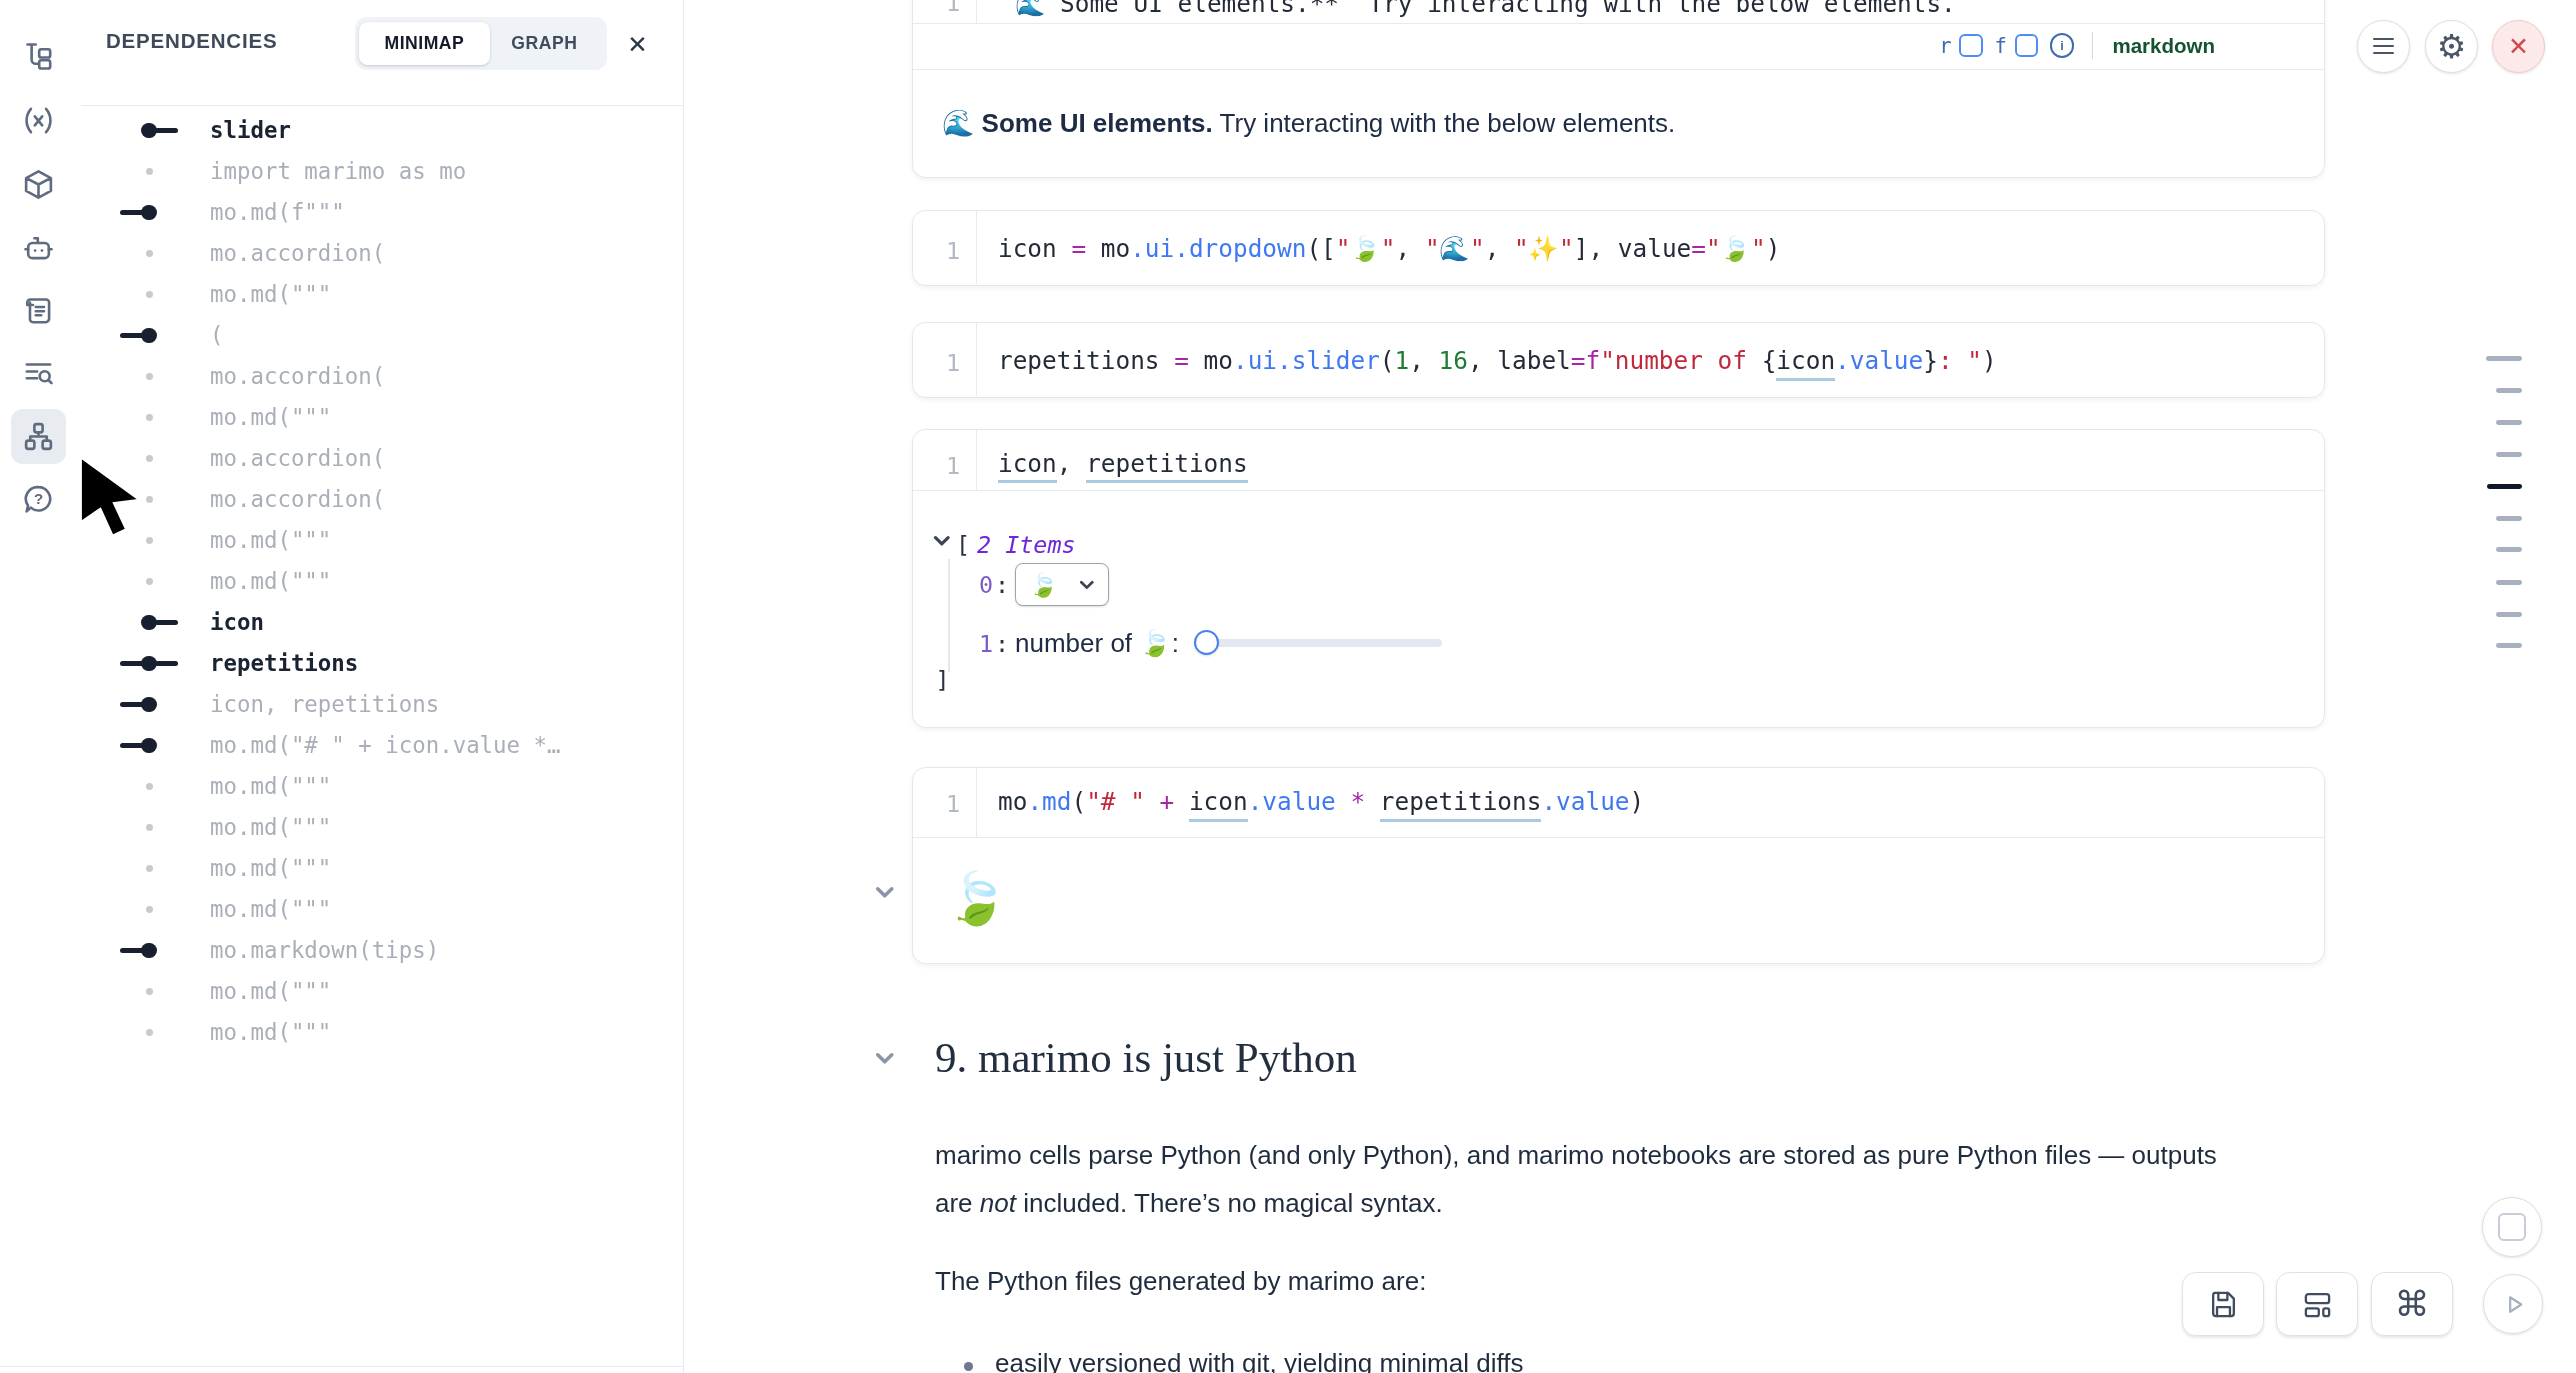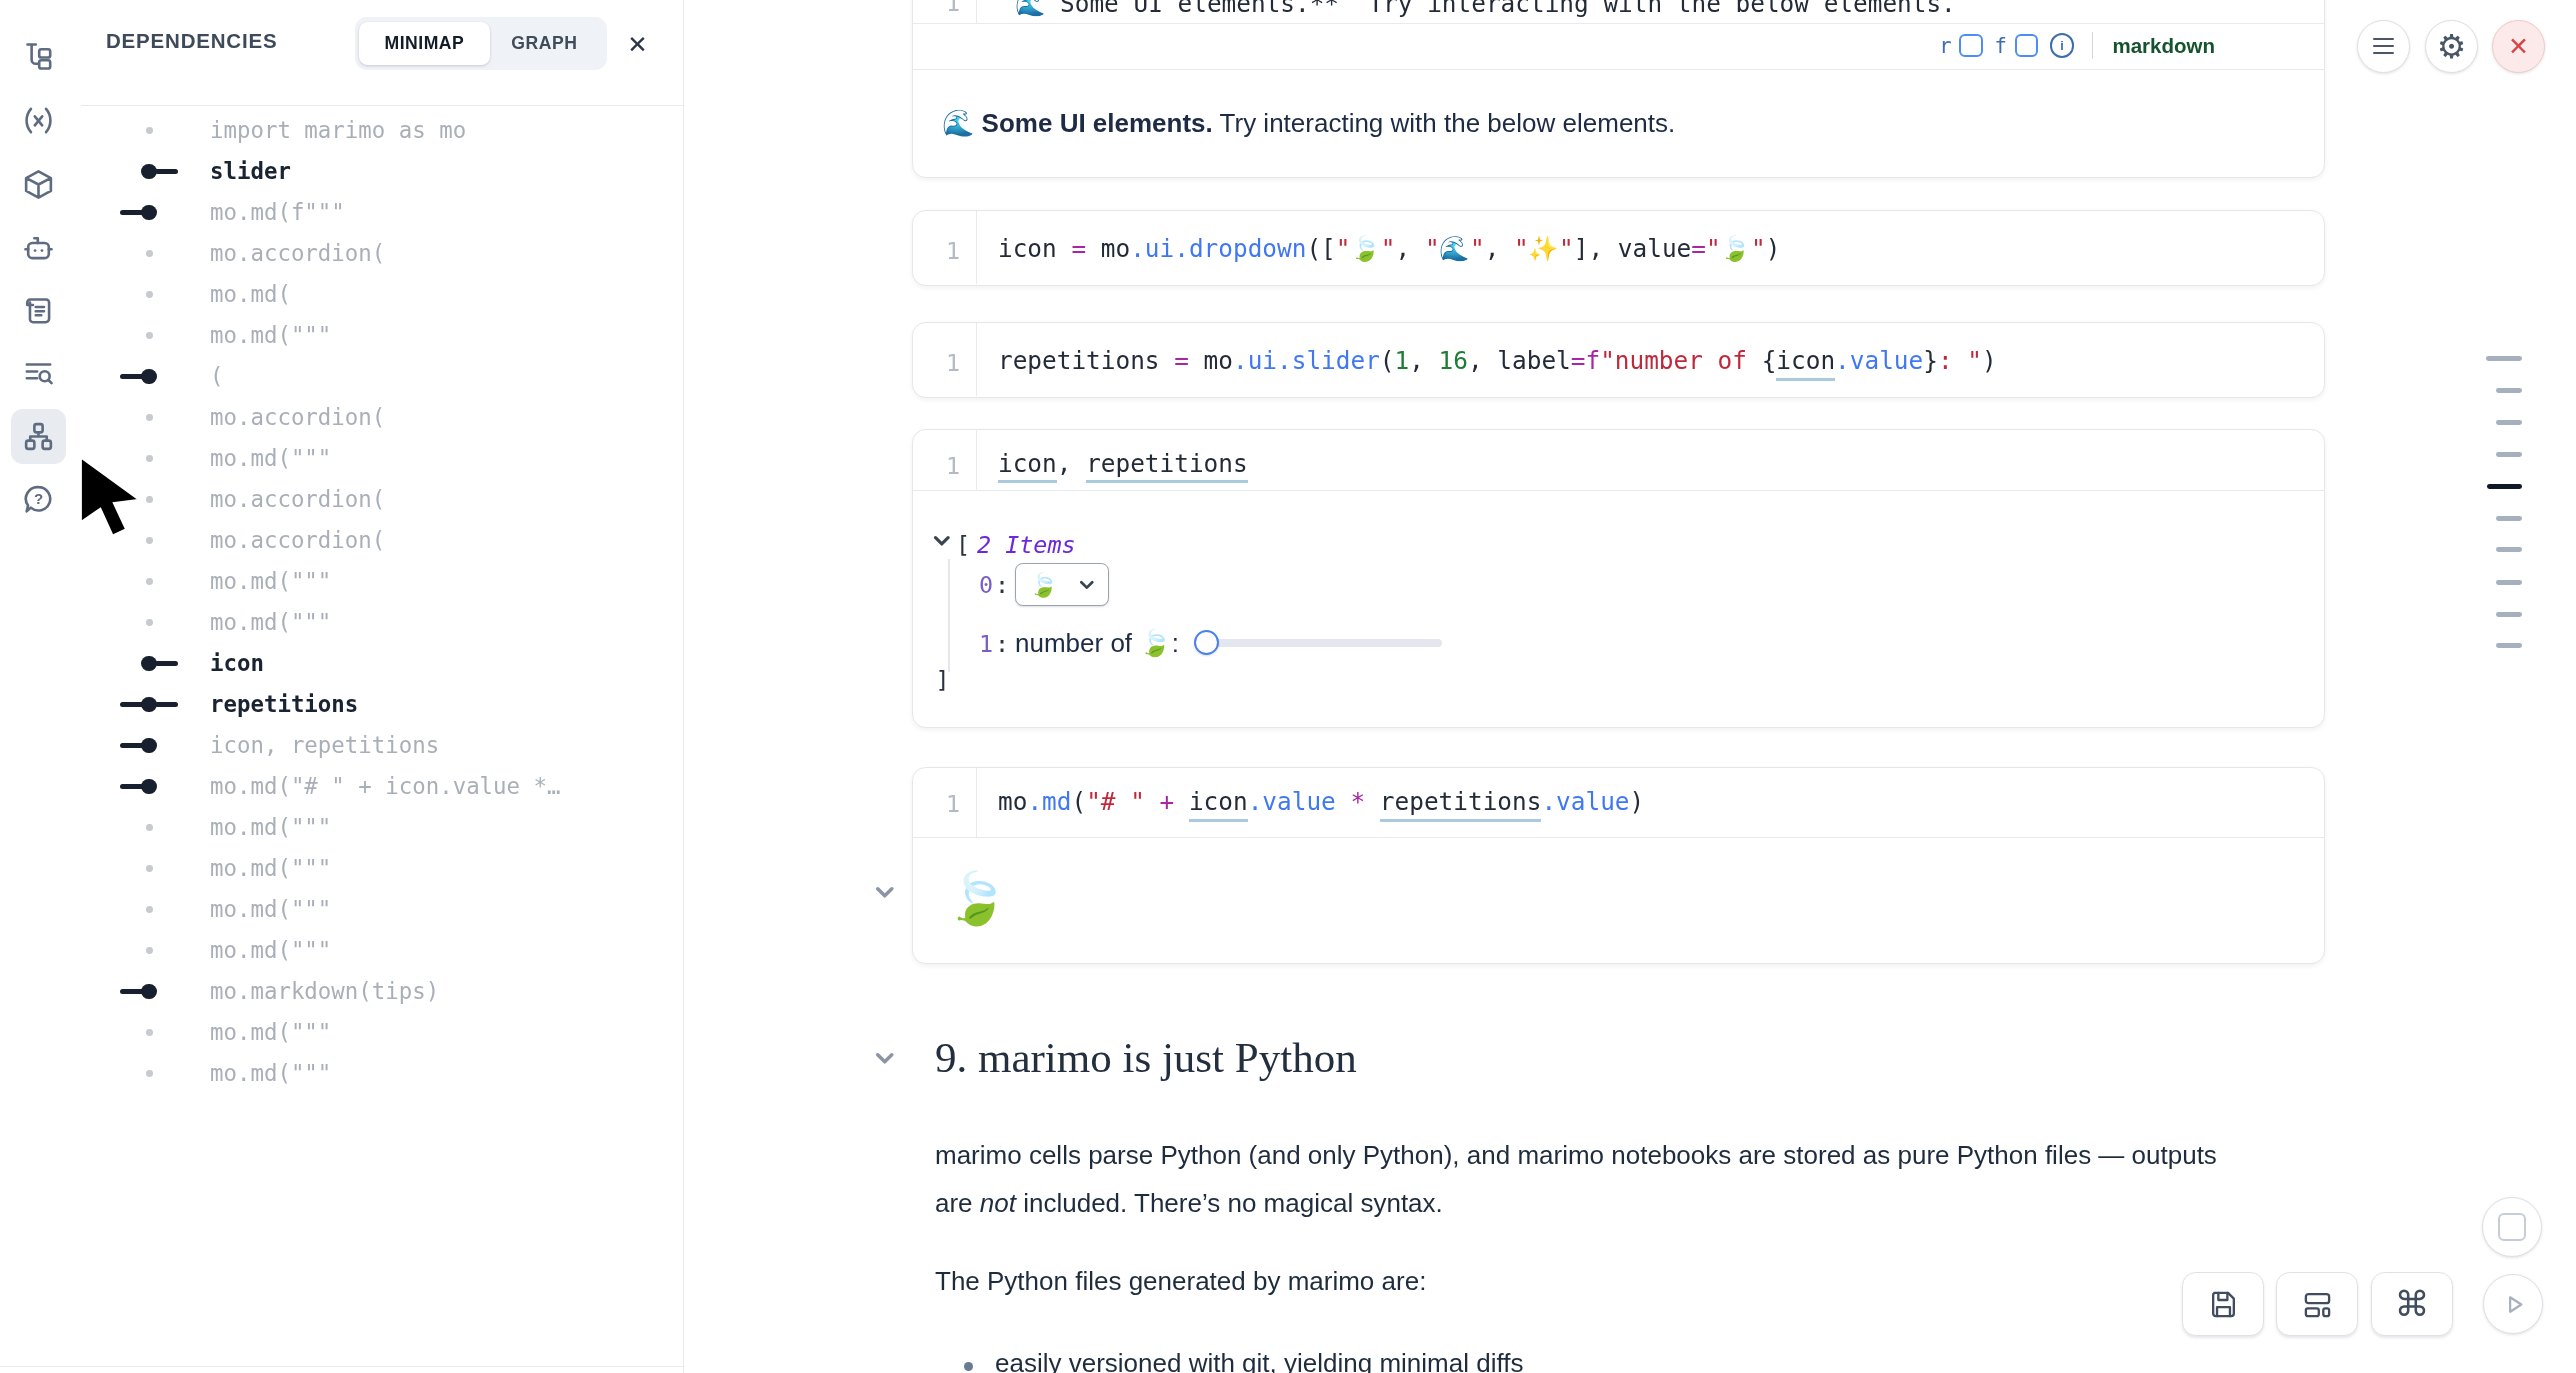--- a/index.html
+++ b/index.html
@@ -152,51 +152,45 @@
   <div id="panel" class="abs">
     <div id="panel-header">
       <span id="panel-title">DEPENDENCIES</span>
       <div id="tabs">
         <div class="tab active">MINIMAP</div>
         <div class="tab inactive">GRAPH</div>
       </div>
       <div id="panel-close">✕</div>
     </div>
     <div id="minimap-list">
+        <div class="mm-row def">
+          <span class="mm-marker">
+            <span class="mm-dot"></span>
+            <span class="mm-line-r"></span>
+          </span>
+          <span class="mm-label">slider</span>
+        </div>
         <div class="mm-row ">
           <span class="mm-marker">
             <span class="mm-dot-plain"></span>
           </span>
           <span class="mm-label">import marimo as mo</span>
         </div>
-        <div class="mm-row def">
-          <span class="mm-marker">
-            <span class="mm-dot"></span>
-            <span class="mm-line-r"></span>
-          </span>
-          <span class="mm-label">slider</span>
-        </div>
         <div class="mm-row ">
           <span class="mm-marker">
             <span class="mm-line-l"></span>
             <span class="mm-dot"></span>
           </span>
           <span class="mm-label">mo.md(f"""</span>
         </div>
         <div class="mm-row ">
           <span class="mm-marker">
             <span class="mm-dot-plain"></span>
           </span>
           <span class="mm-label">mo.accordion(</span>
-        </div>
-        <div class="mm-row ">
-          <span class="mm-marker">
-            <span class="mm-dot-plain"></span>
-          </span>
-          <span class="mm-label">mo.md(</span>
         </div>
         <div class="mm-row ">
           <span class="mm-marker">
             <span class="mm-dot-plain"></span>
           </span>
           <span class="mm-label">mo.md("""</span>
         </div>
         <div class="mm-row ">
           <span class="mm-marker">
             <span class="mm-line-l"></span>

